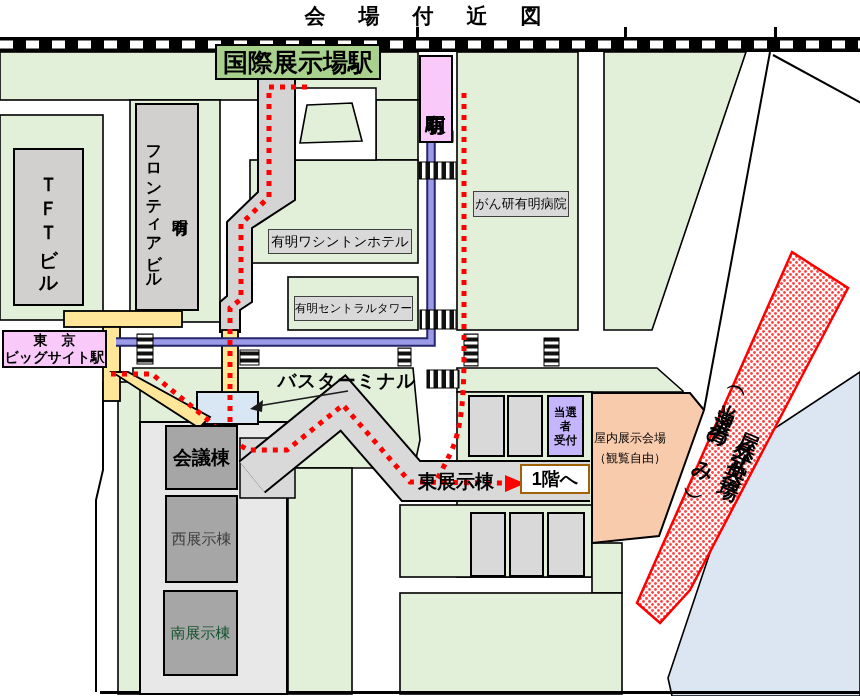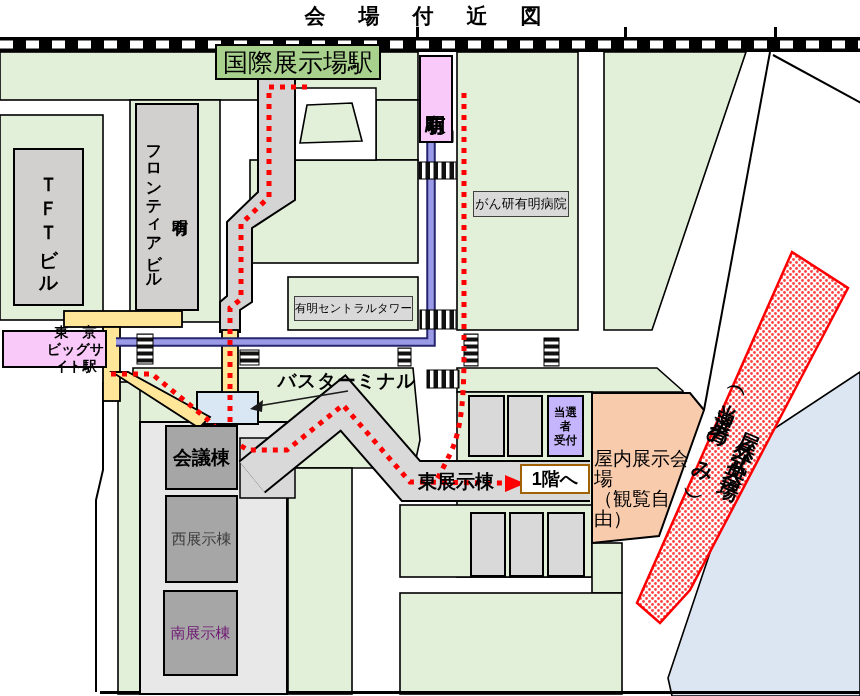--- a/index.html
+++ b/index.html
@@ -6,55 +6,55 @@
   #map{position:relative;width:860px;height:696px;background:#fff;overflow:hidden;
        font-family:"Liberation Sans",sans-serif;}
   #map svg{position:absolute;left:0;top:0;z-index:1;}
   .lbl{position:absolute;box-sizing:border-box;z-index:3;color:#000;
        display:flex;align-items:center;justify-content:center;text-align:center;}
   .multiline{white-space:pre-line;}
   .col{flex-direction:column;}
   .vert{writing-mode:vertical-rl;text-orientation:upright;}
   #title{left:0;top:2px;width:852px;height:28px;font-size:21px;font-weight:bold;letter-spacing:6px;}
   #kokusai{left:215px;top:44px;width:166px;height:36px;background:#a9d18e;border:2.5px solid #000;
-           font-size:25px;font-weight:normal;}
+           font-size:25px;font-weight:bold;}
   #ariake{left:419px;top:55px;width:34px;height:88px;background:#f9c9f9;border:2.5px solid #000;
           font-size:20px;font-weight:bold;line-height:1.1;}
   #bigsight{left:2px;top:330px;width:105px;height:38px;background:#f9c9f9;border:2px solid #000;
-            font-size:14px;font-weight:bold;line-height:17px;padding-left:42px;}
+            font-size:14px;font-weight:bold;line-height:17px;}
   #tft{left:13px;top:148px;width:71px;height:158px;background:#d2cfcf;border:2px solid #000;
        font-size:19px;font-weight:bold;letter-spacing:5px;}
   #frontier{left:135px;top:103px;width:64px;height:208px;background:#d2cfcf;border:2px solid #000;
             font-size:16px;font-weight:bold;line-height:26px;}
   #washington{left:268px;top:229px;width:144px;height:25px;background:#d9d9d9;border:1.5px solid #404040;
               font-size:13.5px;}
   #central{left:294px;top:296px;width:119px;height:25px;background:#d9d9d9;border:1.5px solid #404040;
            font-size:11.5px;}
   #hospital{left:473px;top:191px;width:96px;height:26px;background:#d9d9d9;border:1.5px solid #404040;
             font-size:13px;}
   #buslabel{left:262px;top:368px;width:170px;height:24px;font-size:18.5px;font-weight:bold;letter-spacing:1px;}
   #kaigi{left:165px;top:425px;width:73px;height:65px;background:#a6a6a6;border:2px solid #000;
          font-size:19px;font-weight:600;}
   #nishi{left:165px;top:495px;width:73px;height:88px;background:#a6a6a6;border:2px solid #000;
          font-size:15px;color:#3d3d3d;}
   #minami{left:163px;top:590px;width:75px;height:86px;background:#a6a6a6;border:2px solid #000;
-          font-size:15px;color:#701a75;}
+          font-size:15px;color:#14532d;}
   #higashi{left:410px;top:470px;width:92px;height:24px;font-size:19px;font-weight:bold;}
   #ikkai{left:520px;top:464px;width:70px;height:30px;background:#fff;border:2px solid #a16207;
          font-size:18px;font-weight:bold;}
   #tousen{left:547px;top:395px;width:37px;height:62px;background:#c4b5fd;border:2px solid #000;
           font-size:11.5px;font-weight:bold;line-height:14px;}
   .hallblock{position:absolute;box-sizing:border-box;background:#d9d9d9;border:2px solid #000;z-index:2;}
   #u1{left:468px;top:395px;width:37px;height:62px;}
   #u2{left:507px;top:395px;width:36px;height:62px;}
   #l1{left:470px;top:512px;width:36px;height:65px;}
   #l2{left:509px;top:512px;width:35px;height:65px;}
   #l3{left:547px;top:512px;width:38px;height:65px;}
-  #okunai{left:594px;top:449px;width:106px;height:52px;font-size:19px;line-height:20px;
-          justify-content:flex-start;align-items:center;text-align:left;}
+  #okunai{left:594px;top:428px;width:106px;height:52px;font-size:12px;line-height:20px;
+          justify-content:flex-start;align-items:flex-start;text-align:left;}
   #okugai{left:701px;top:281px;width:64px;height:320px;transform:rotate(23deg);
           writing-mode:vertical-rl;font-size:21px;font-weight:bold;line-height:31px;
           letter-spacing:10px;}
 </style>
 </head>
 <body>
 
 <div id="map">
 
 <svg width="860" height="696" viewBox="0 0 860 696">
@@ -171,20 +171,21 @@
 <div id="kokusai" class="lbl">国際展示場駅</div>
 <div id="ariake" class="lbl vert">有明駅</div>
 <div id="bigsight" class="lbl col">
   <span>東　京</span>
   <span>ビッグサイト駅</span>
 </div>
 
 <div id="tft" class="lbl vert">ＴＦＴビル</div>
 <div id="frontier" class="lbl vert multiline">有明
 フロンティアビル</div>
+<div id="washington" class="lbl">有明ワシントンホテル</div>
 <div id="central" class="lbl">有明セントラルタワー</div>
 <div id="hospital" class="lbl">がん研有明病院</div>
 
 <div id="buslabel" class="lbl">バスターミナル</div>
 
 <div id="kaigi" class="lbl">会議棟</div>
 <div id="nishi" class="lbl">西展示棟</div>
 <div id="minami" class="lbl">南展示棟</div>
 <div id="higashi" class="lbl">東展示棟</div>
 

